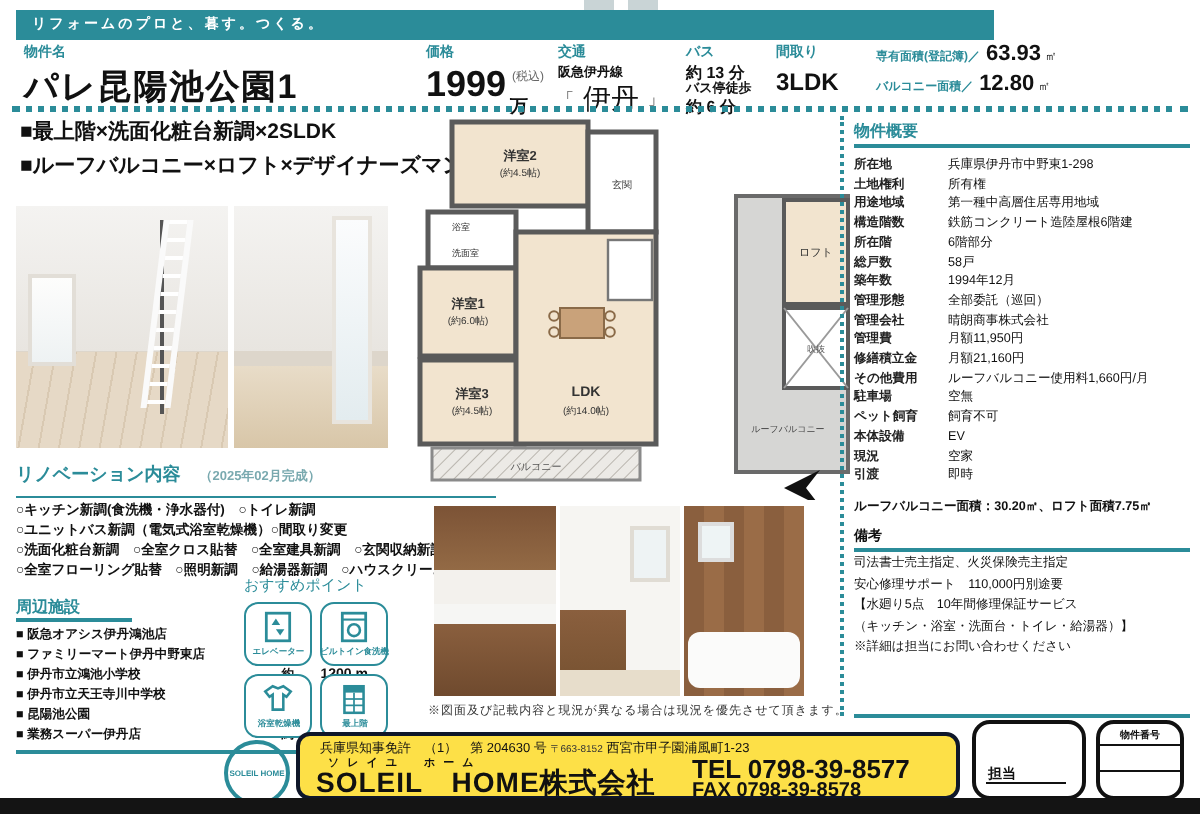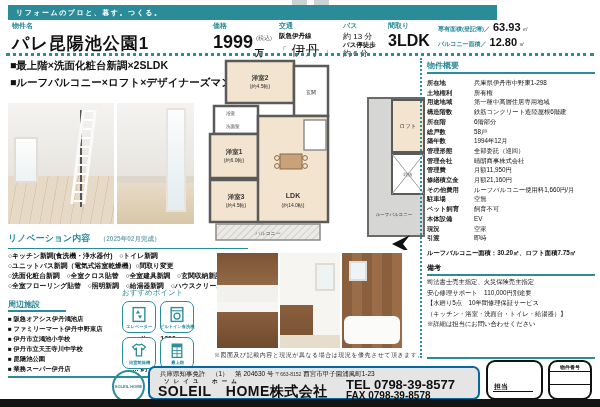--- a/index.html
+++ b/index.html
@@ -17,22 +17,22 @@
   .hlab{color:var(--ac);font-size:7px;font-weight:bold;display:block;margin-bottom:1px}
   .bigname{font-size:17px;font-weight:bold;letter-spacing:1px}
   .pricewrap{display:flex;align-items:flex-start}
   .pricenum{font-size:18px;font-weight:bold}
   .pricetax{font-size:6px;color:#666;margin:2px 0 0 3px}
   .priceunit{font-size:9px;font-weight:bold;margin:9px 0 0 2px}
   .tline{font-size:6.5px;font-weight:bold}
   .station{font-size:14px;font-weight:normal}
   .bracket{font-size:8px;vertical-align:2px}
   .busline{font-size:6.5px;font-weight:bold;line-height:8px}
-  .bustime{font-size:8px;font-weight:normal;line-height:9px}
-  .lay{font-size:16px;font-weight:bold}
+  .bustime{font-size:8px;font-weight:bold;line-height:9px}
+  .lay{font-size:12px;font-weight:bold}
   .areas{width:152px}
   .arow{display:flex;align-items:baseline;justify-content:flex-start;line-height:13px}
   .alab{color:var(--ac);font-size:6px;font-weight:bold;margin-right:3px}
   .aval{font-size:11px;font-weight:bold}
   .aunit{font-size:6px;margin-left:2px}
 
   .dotted{left:6px;top:53px;width:588px;border-top:3px dotted var(--ac)}
   .vsep{left:420px;top:58px;height:300px;border-left:2px dotted var(--ac)}
 
   .highlights p{font-size:10.5px;font-weight:bold;margin-bottom:3px;white-space:nowrap}
@@ -86,21 +86,21 @@
   .olab{width:47px;flex-shrink:0;font-weight:bold;color:#222}
   .oval{flex:1;white-space:nowrap;overflow:hidden}
   .onote{font-size:6.3px;font-weight:bold;margin-top:6px}
   .btitle{font-size:7px;font-weight:bold;border-bottom:2px solid var(--ac);margin-top:5px;padding-bottom:1px}
   .bline{font-size:6.3px;line-height:9px;margin-top:1.5px;white-space:nowrap}
   .endrule{left:427px;top:357px;width:168px;border-top:2px solid var(--ac)}
 
   .caption{font-size:6px;color:#333;letter-spacing:.5px}
 
   
-  .fbox{left:148px;top:366px;width:332px;height:34px;border:2px solid #0369a1;border-radius:7px;background:#e5e5e5}
+  .fbox{left:148px;top:366px;width:332px;height:34px;border:2px solid #0f172a;border-radius:7px;background:#fde047}
   .liclne{position:absolute;left:10px;top:2px;font-size:6.5px;white-space:nowrap}
   .lic-post{font-size:5px;color:#333}
   .furi{position:absolute;left:14px;top:10px;font-size:5.5px;letter-spacing:4px;font-weight:bold}
   .cname{position:absolute;left:8px;top:15px;font-size:14px;font-weight:bold;letter-spacing:.5px}
   .tel{position:absolute;left:196px;top:9px;font-size:13px;font-weight:bold}
   .fax{position:absolute;left:196px;top:22px;font-size:10px;font-weight:bold}
   .logo{left:112px;top:370px;width:33px;height:33px;border:2px solid var(--ac);border-radius:50%;
         display:flex;align-items:center;justify-content:center;flex-direction:column;color:var(--ac)}
   .logo span{font-size:4px;font-weight:bold;text-align:center;line-height:5px}
   .sbox{left:486px;top:360px;width:57px;height:40px;border:2px solid #111;border-radius:9px;background:#fff}

